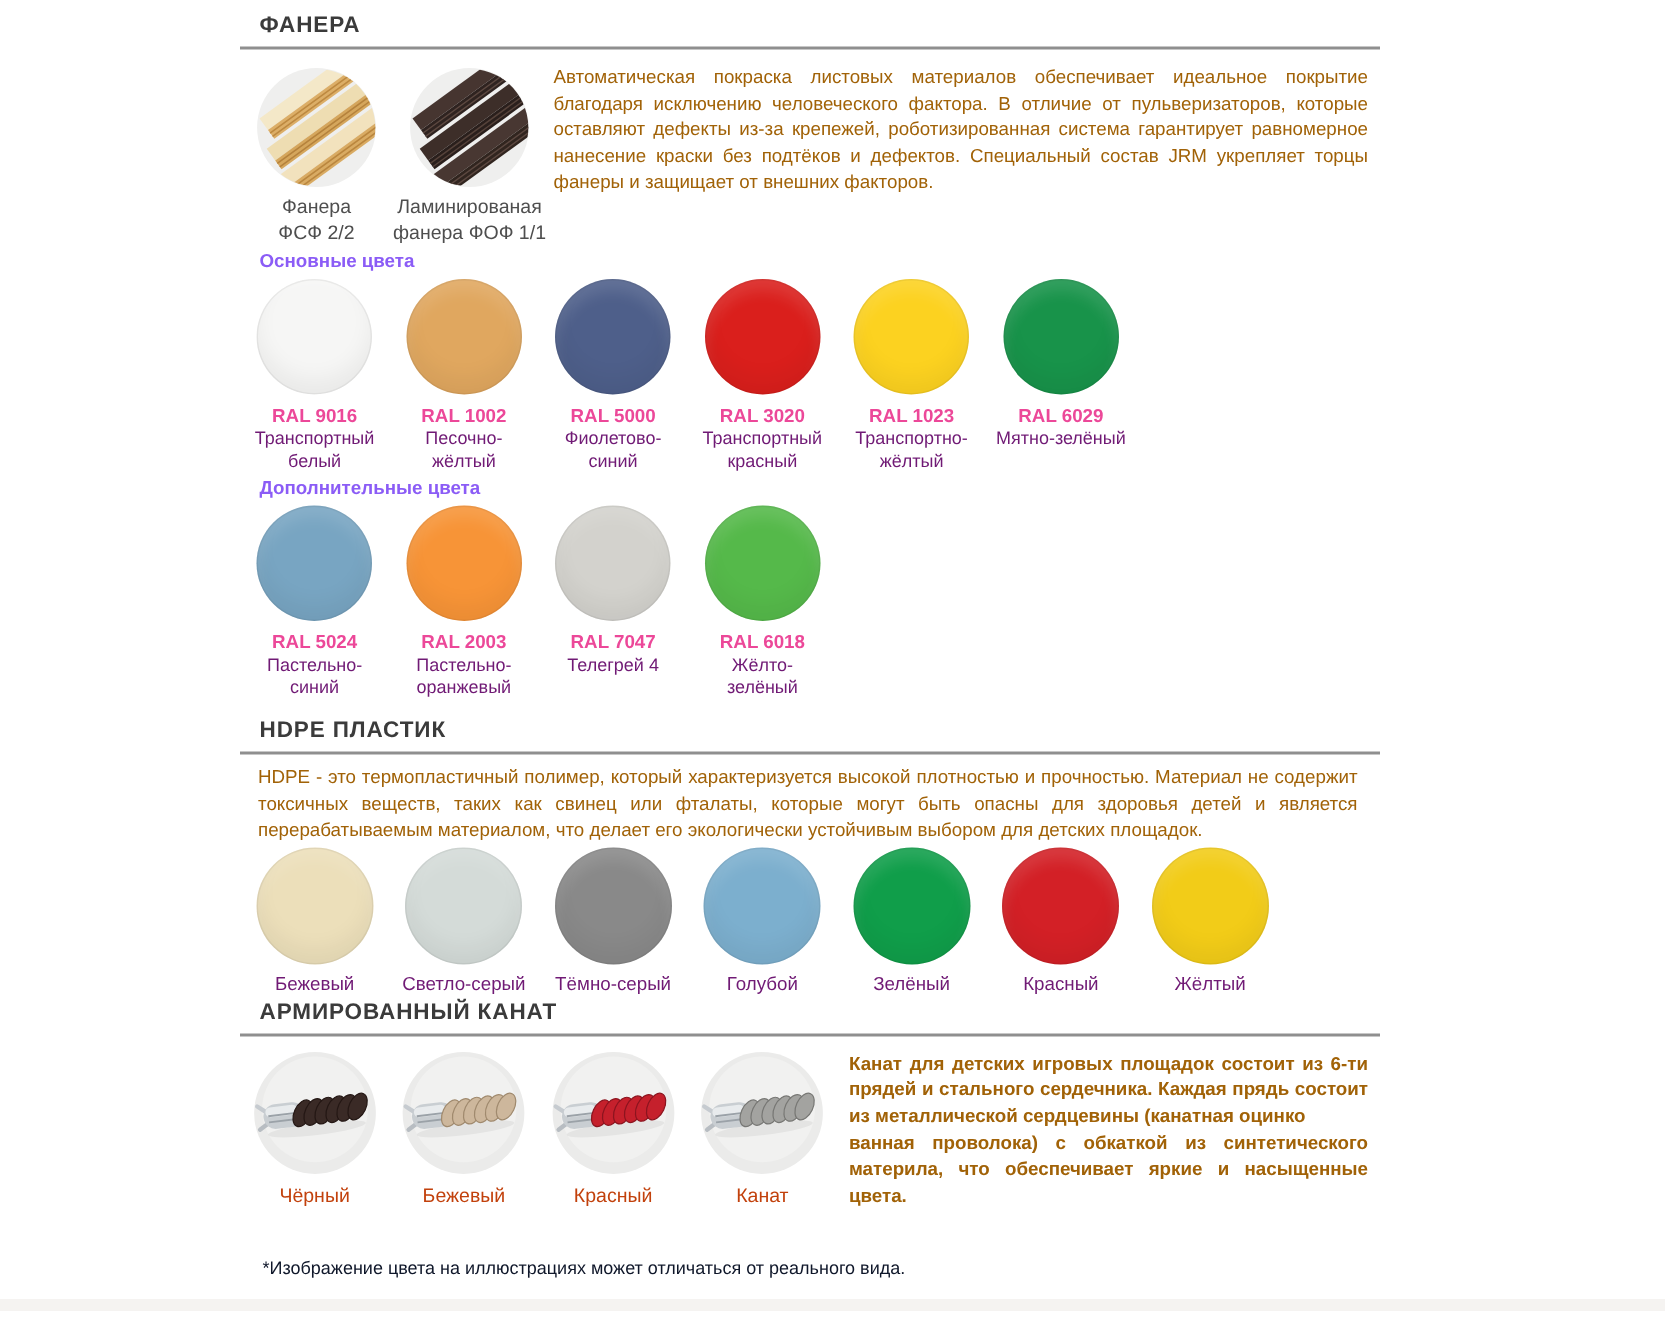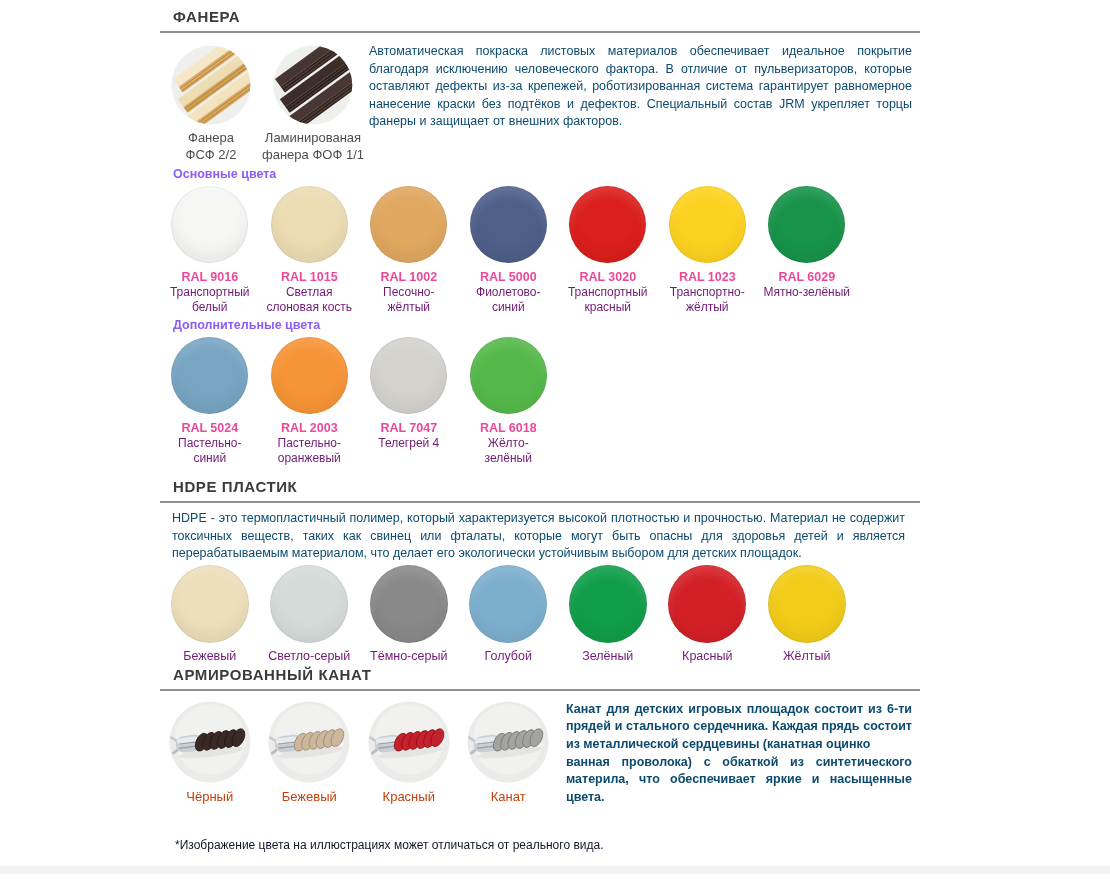--- a/index.html
+++ b/index.html
@@ -10,21 +10,21 @@
   }
   .content { position:relative; margin-left:160px; width:760px; padding-top:6px; }
 
   h2.sec-title {
     margin:0; padding:2px 0 6px 13px;
     font-size:15px; font-weight:bold; color:#3b3b3b; letter-spacing:.6px;
     border-bottom:2px solid #8f8f8f;
   }
 
   .para {
-    margin:0; text-align:justify; color:#0c4a6e;
+    margin:0; text-align:justify; color:#a16207;
     font-size:12.5px; line-height:17.6px;
   }
 
   
   .ply-row { display:flex; margin-top:12px; }
   .ply-samples { display:flex; width:204px; flex:none; }
   .ply-fig { width:102px; text-align:center; }
   .ply-img { width:80px; height:80px; display:block; margin:0 auto; }
   .ply-caption {
     margin-top:5px; white-space:pre-line; text-align:center;
@@ -137,26 +137,20 @@
 
       <div class="group-label">Основные цвета</div>
       <div class="swatch-row">
         <div class="swatch">
           <div class="dot" style="background: rgb(246, 246, 245);"></div>
           <div class="code">RAL 9016</div>
           <div class="cname">Транспортный
 белый</div>
         </div>
         <div class="swatch">
-          <div class="dot" style="background: rgb(235, 220, 178);"></div>
-          <div class="code">RAL 1015</div>
-          <div class="cname">Светлая
-слоновая кость</div>
-        </div>
-        <div class="swatch">
           <div class="dot" style="background: rgb(224, 167, 95);"></div>
           <div class="code">RAL 1002</div>
           <div class="cname">Песочно-
 жёлтый</div>
         </div>
         <div class="swatch">
           <div class="dot" style="background: rgb(78, 95, 138);"></div>
           <div class="code">RAL 5000</div>
           <div class="cname">Фиолетово-
 синий</div>

